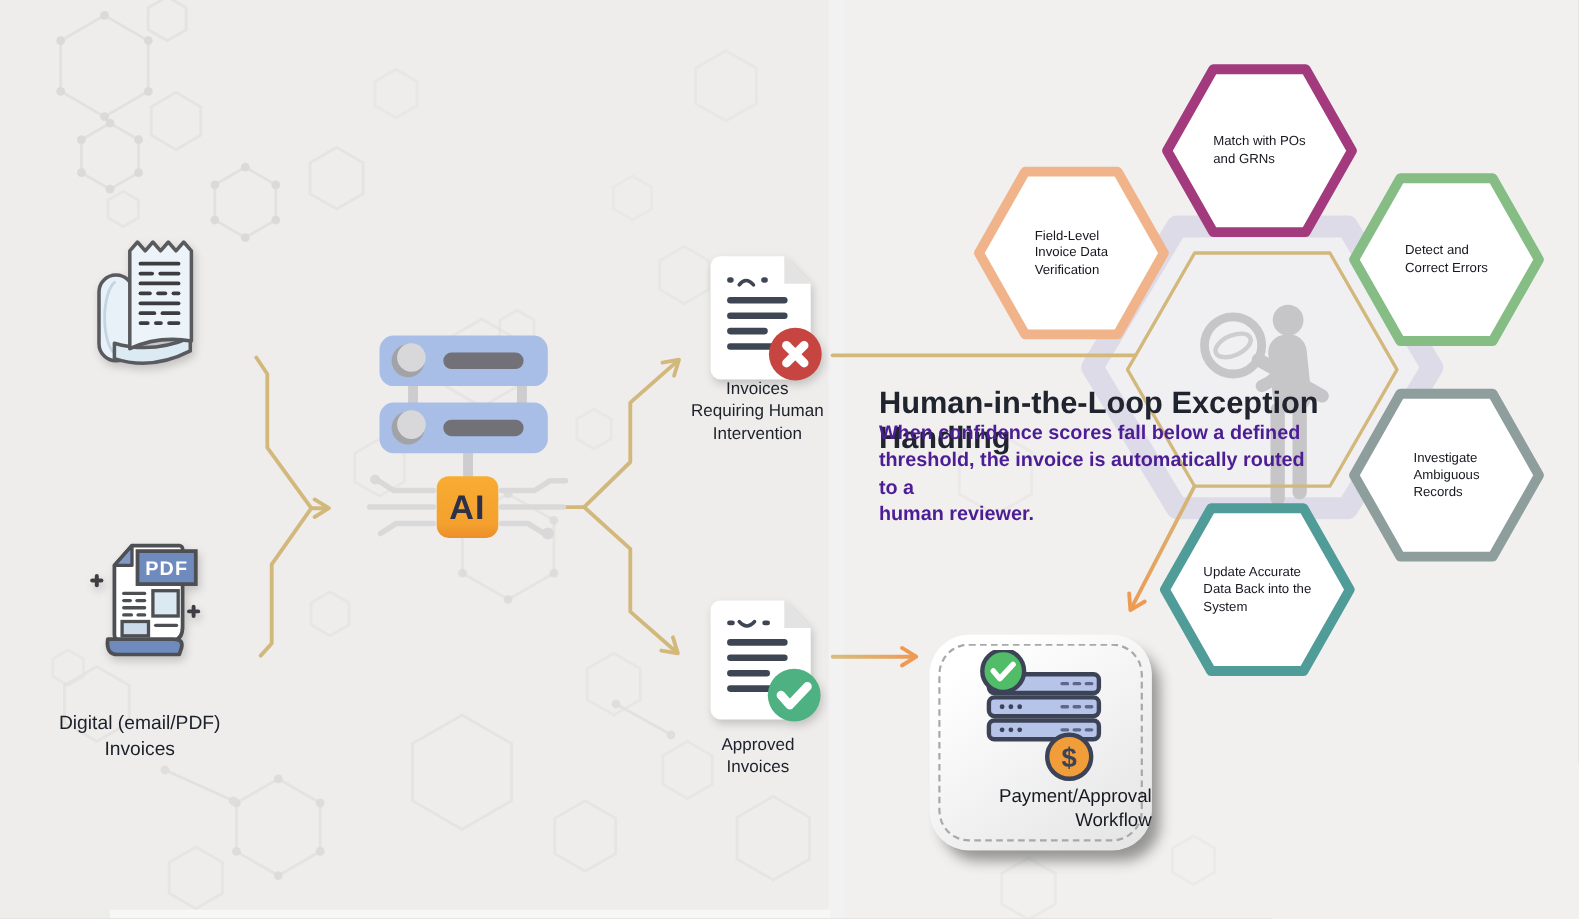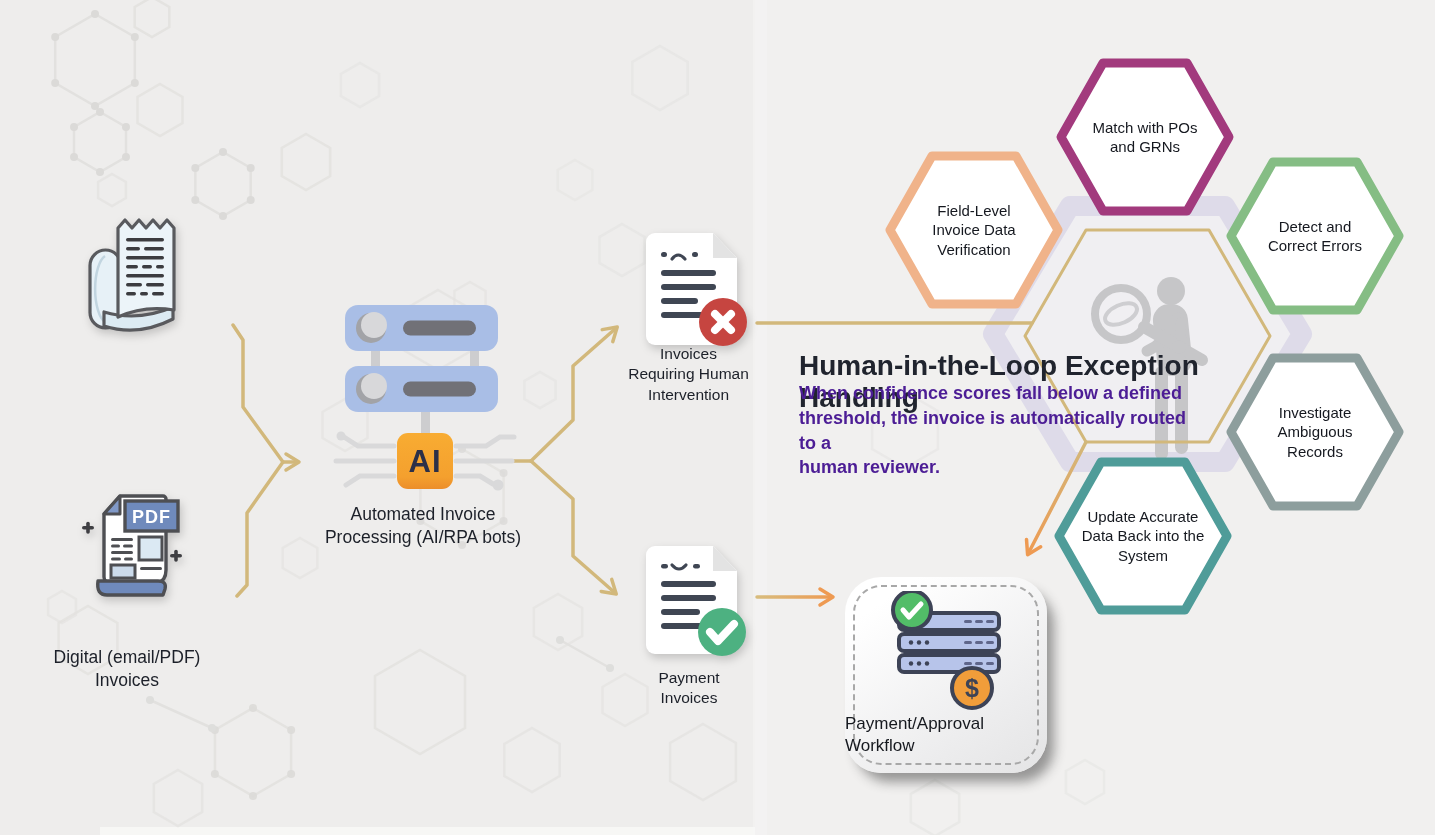--- a/index.html
+++ b/index.html
@@ -12,36 +12,36 @@
   .abs{position:absolute;}
   .label{
     position:absolute;white-space:pre-line;text-align:center;
     font-weight:500;color:#1c2029;line-height:1.32;
   }
   .src-label{font-size:17.5px;}
   .doc-label{font-size:15.5px;}
   .hex-wrap{position:absolute;width:180px;height:166px;}
   .hex-label{
     position:absolute;inset:0;display:flex;align-items:center;justify-content:center;
-    text-align:center;white-space:pre-line;font-size:15px;font-weight:500;
+    text-align:left;white-space:pre-line;font-size:12px;font-weight:500;
     color:#15181f;line-height:1.3;padding:0 16px;box-sizing:border-box;
   }
   .hitl-title{font-size:28px;font-weight:600;color:#20242e;white-space:pre-line;}
   .hitl-desc{font-size:18px;font-weight:700;color:#4c1d95;line-height:1.38;white-space:pre-line;}
   .payment-box{
     position:absolute;left:845px;top:577px;width:202px;height:196px;
     border-radius:36px;
     background:linear-gradient(145deg,#ffffff 15%,#ededee 70%,#e4e4e5);
     box-shadow:9px 11px 12px -2px rgba(40,40,40,0.45);
   }
   .payment-dash{
     position:absolute;inset:8px;border:2px dashed #a8a8a8;border-radius:28px;
   }
   .payment-label{
-    position:absolute;left:0;right:0;bottom:16px;text-align:left;
+    position:absolute;left:0;right:0;bottom:16px;text-align:right;
     font-size:17px;font-weight:500;color:#16191f;line-height:1.3;white-space:pre-line;margin-top:13px;
   }
   .icon-shadow{filter:drop-shadow(2px 4px 4px rgba(0,0,0,0.18));}
 </style>
 </head>
 <body>
 
 <div id="canvas">
 
   <svg class="abs" id="bg-pattern" style="left:0;top:0" width="1435" height="835" viewBox="0 0 1435 835">
@@ -250,22 +250,20 @@
     <rect x="67" y="135" width="56" height="56" rx="11" fill="url(#chipGrad2)"></rect>
     <defs>
       <linearGradient id="chipGrad2" x1="0" y1="0" x2="0" y2="1">
         <stop offset="0" stop-color="#f8ac32"></stop>
           <stop offset="0.78" stop-color="#f4a02e"></stop>
           <stop offset="1" stop-color="#ec8e2a"></stop>
       </linearGradient>
     </defs>
     <text x="95" y="174" text-anchor="middle" font-size="31" font-weight="bold" fill="#2c3048" font-family="Liberation Sans, DejaVu Sans, sans-serif" letter-spacing="1">AI</text>
   </svg>
-  <div class="label src-label" style="left:317px;top:503px;width:212px">Automated Invoice
-Processing (AI/RPA bots)</div>
 
   <svg class="abs icon-shadow" style="left:640px;top:228px" width="115" height="125" viewBox="0 0 115 125">
     <path d="M15,5 H73 L97,30 V108 a9,9 0 0 1 -9,9 H15 a9,9 0 0 1 -9,-9 V14 a9,9 0 0 1 9,-9 Z" fill="#ffffff"></path>
     <path d="M73,5 L97,30 H73 Z" fill="#e3e3e3"></path>
     <g fill="#3f4653">
       <rect x="21" y="24" width="6" height="5" rx="2.5"></rect>
         <rect x="52" y="24" width="6" height="5" rx="2.5"></rect>
       <path d="M32,31 q6,-8 13,0" fill="none" stroke="#3f4653" stroke-width="3.2" stroke-linecap="round"></path>
     </g>
     <g fill="#3f4653">
@@ -299,21 +297,21 @@
     </g>
     <g fill="#3f4653">
       <rect x="21" y="40" width="55" height="6" rx="3"></rect>
       <rect x="21" y="54" width="55" height="6" rx="3"></rect>
       <rect x="21" y="68" width="39" height="6" rx="3"></rect>
       <rect x="21" y="82" width="45" height="6" rx="3"></rect>
     </g>
     <circle cx="82" cy="91" r="24" fill="#4db181"></circle>
     <path d="M70,91 l8,9 l16,-17" fill="none" stroke="#ffffff" stroke-width="8" stroke-linecap="round" stroke-linejoin="round"></path>
   </svg>
-  <div class="label doc-label" style="left:628px;top:668px;width:122px">Payment
+  <div class="label doc-label" style="left:628px;top:668px;width:122px">Approved
 Invoices</div>
 
   <div class="hex-wrap" style="left:1055px;top:54px">
     <svg width="180" height="166" viewBox="0 0 180 166">
       <polygon points="48,9 132,9 174,83 132,157 48,157 6,83" fill="#ffffff" stroke-width="9" stroke-linejoin="round" stroke="#a23a7d"></polygon>
     </svg>
     <div class="hex-label">Match with POs
 and GRNs</div>
   </div>
   <div class="hex-wrap" style="left:1225px;top:153px">

